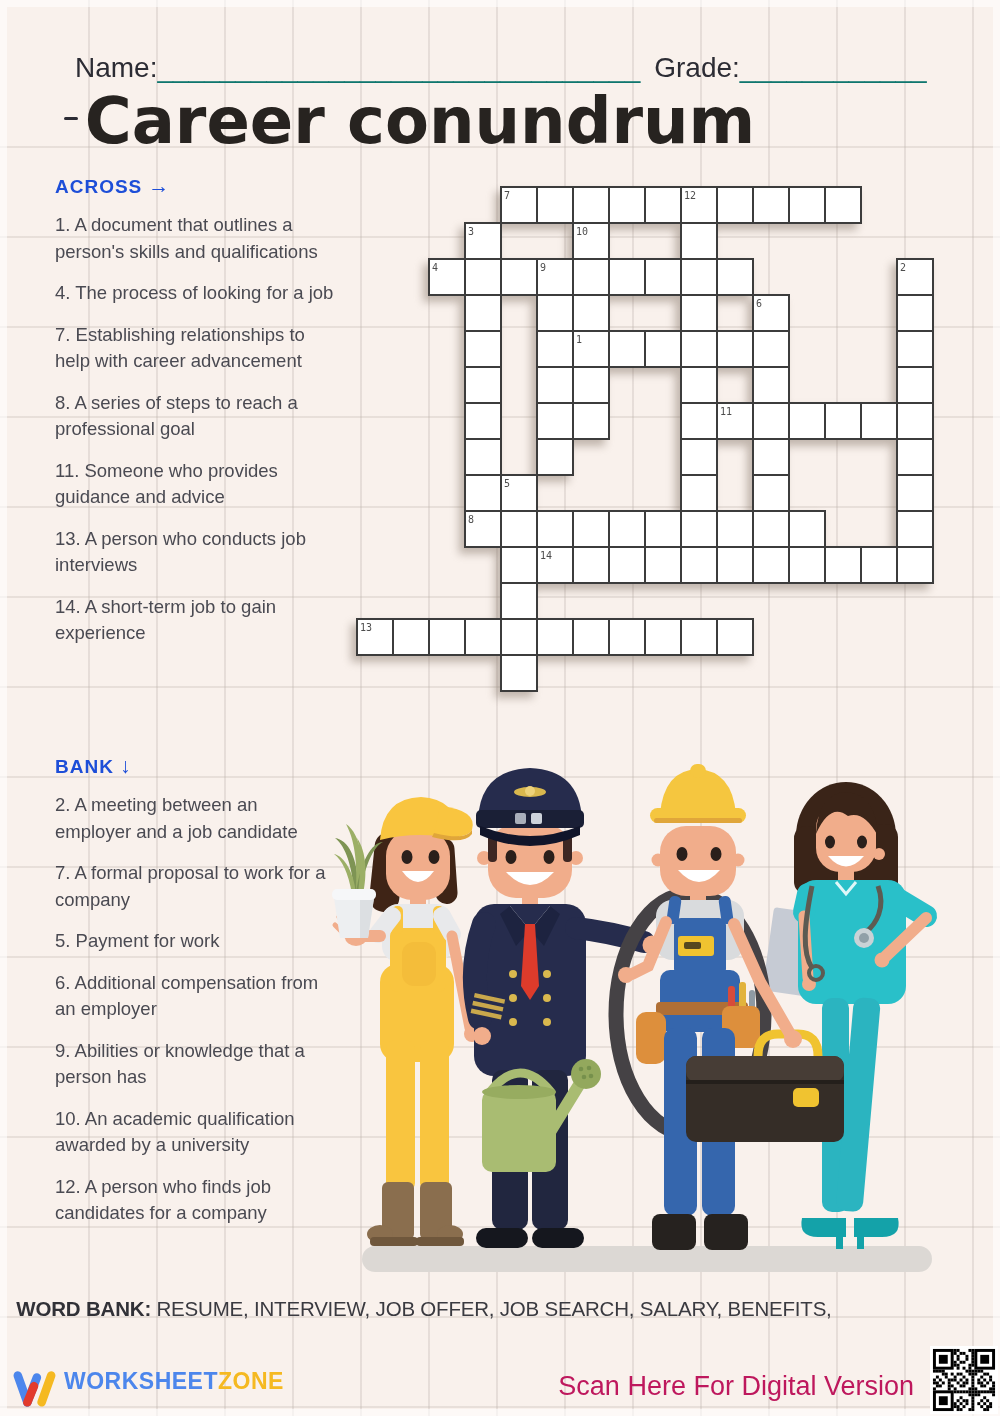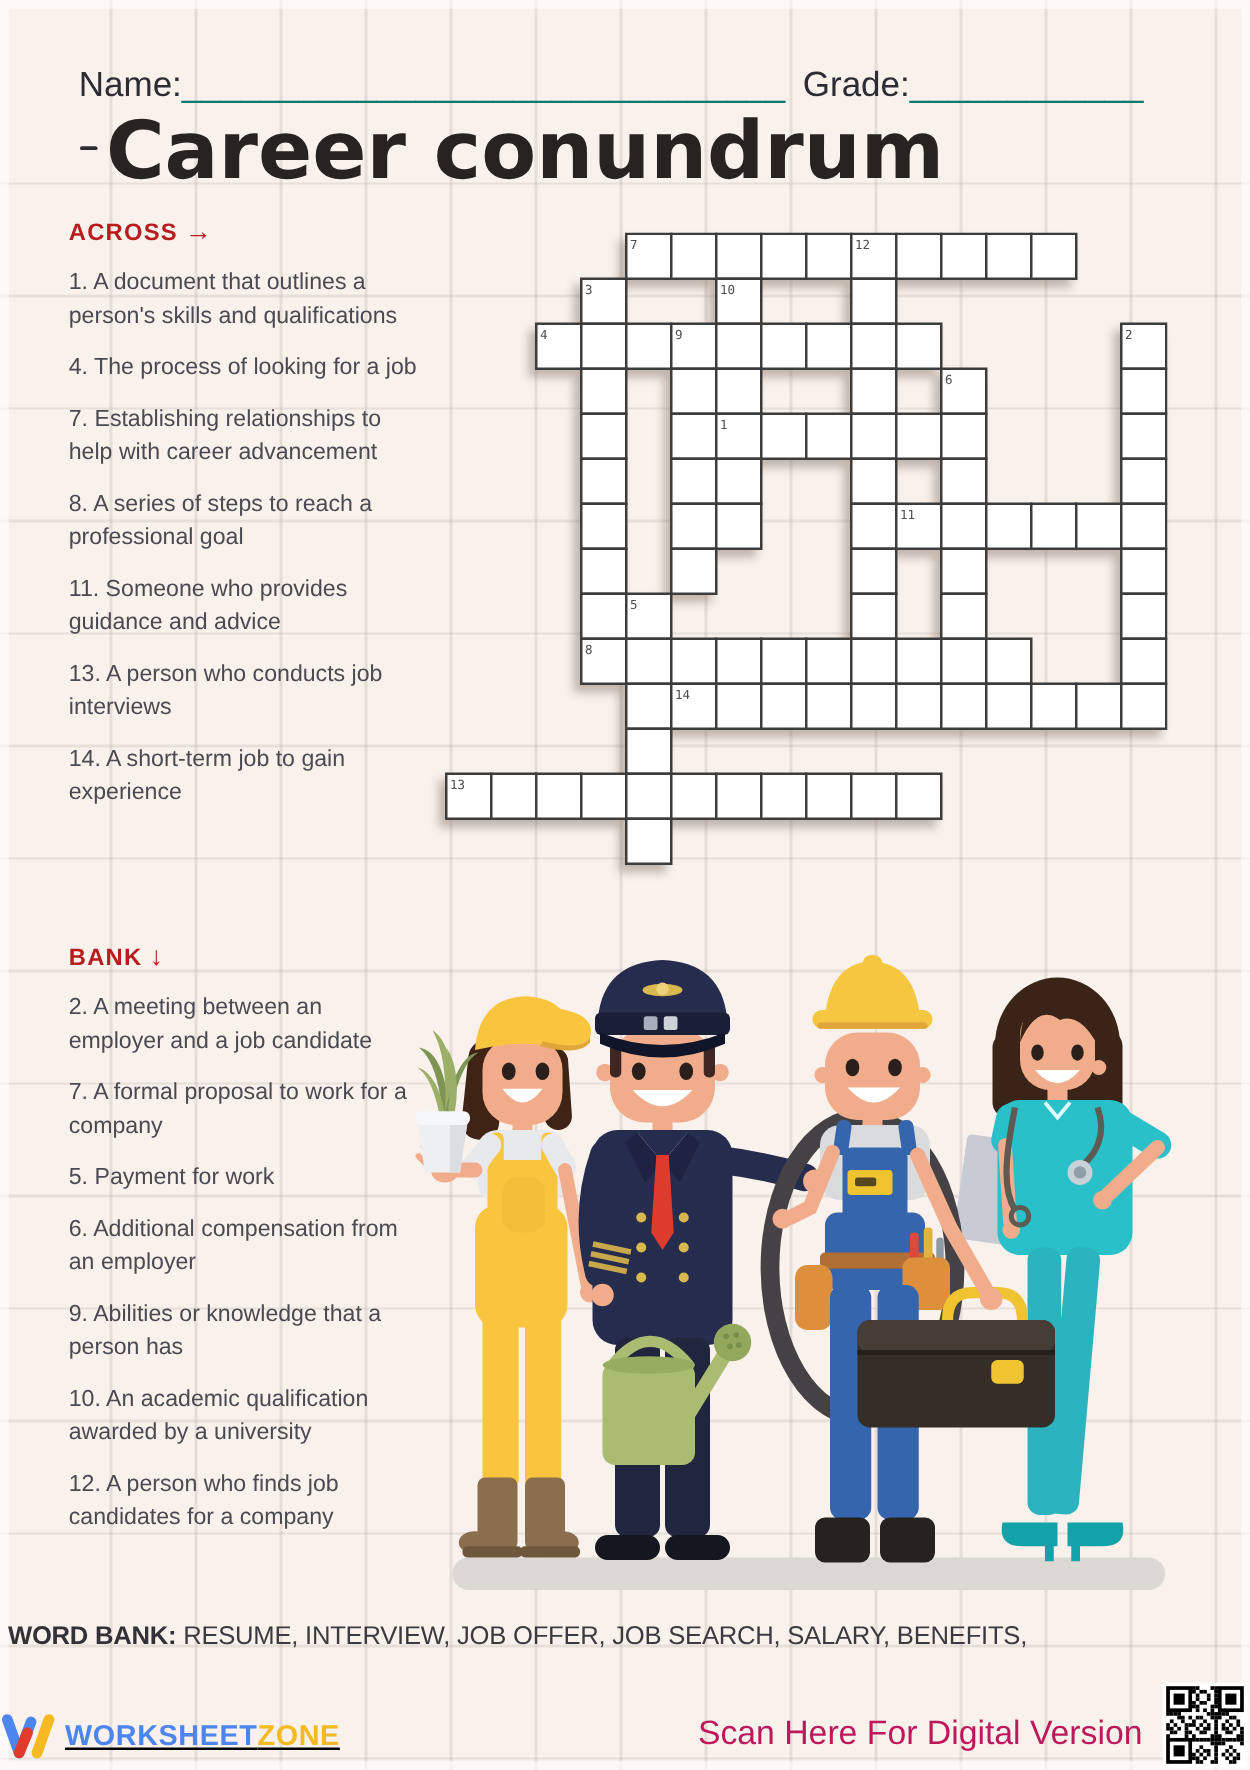--- a/index.html
+++ b/index.html
@@ -13,59 +13,59 @@
     position:absolute;inset:0;
     background-image:
       repeating-linear-gradient(to right, transparent 0 66px, rgba(186,176,170,0.30) 66px 68px),
       repeating-linear-gradient(to bottom, transparent 0 88px, rgba(186,176,170,0.28) 88px 90px);
     background-position:22px 58px;
   }
   .frame{position:absolute;inset:0;box-shadow:inset 0 0 0 7px rgba(255,255,255,0.6);pointer-events:none;}
 
   
   .name-row{position:absolute;left:63px;top:52px;width:900px;font-size:28px;color:#2C2C34;white-space:nowrap;}
-  .name-row .lbl{font-weight:400;}
+  .name-row .lbl{font-weight:400;margin-left:12px;}
   .name-row .line{letter-spacing:0;color:#0f766e;}
   .name-row .grade{margin-left:14px;}
   .small-dash{position:absolute;left:64px;top:117px;width:14px;height:3px;background:#2C2C34;border-radius:2px;}
   .title{
     position:absolute;left:0;top:84px;width:840px;text-align:center;
     font-family:"DejaVu Sans", sans-serif;font-weight:bold;font-size:64px;
     color:#272320;letter-spacing:0px;
   }
 
   
   .clues{position:absolute;left:55px;width:282px;color:#4A4A52;}
   .clues.across{top:174px;}
   .clues.down{top:754px;}
   .clues h2{
-    margin:0 0 14px 0;font-size:19px;font-weight:bold;color:#b91c1c;letter-spacing:1px;
+    margin:0 0 14px 0;font-size:19px;font-weight:bold;color:#1d4ed8;letter-spacing:1px;
   }
   .clues h2 .arrow{font-weight:normal;letter-spacing:0;margin-left:6px;font-size:21px;}
   .clue{margin:0 0 15px 0;font-size:18.5px;line-height:26.5px;}
 
   
   #crossword{
     position:absolute;left:356px;top:186px;
     filter:drop-shadow(-5px 6px 4px rgba(125,108,96,0.45));
   }
   #crossword text{font-family:"DejaVu Sans Mono", monospace;font-size:10px;fill:#4D4D4D;}
 
   
   .illustration{position:absolute;left:330px;top:740px;}
 
   
   .word-bank{
-    position:absolute;left:2px;top:1290px;width:824px;text-align:center;
+    position:absolute;left:12px;top:1290px;width:824px;text-align:center;
     font-size:20.5px;line-height:37px;color:#3A3A40;letter-spacing:-0.2px;
   }
   .word-bank .wb-label{font-weight:bold;color:#313137;}
 
   
-  .brand{position:absolute;left:0;bottom:8px;display:flex;align-items:center;gap:8px;text-decoration:underline;}
+  .brand{position:absolute;left:12px;bottom:8px;display:flex;align-items:flex-start;gap:8px;}
   .brand .brand-text{font-size:23px;font-weight:bold;letter-spacing:0.5px;}
   .brand .p1{color:#4C86EC;}
   .brand .p2{color:#F5B921;}
   .scan-text{position:absolute;right:86px;bottom:14px;font-size:27px;color:#be185d;}
   #qr{position:absolute;right:2px;bottom:2px;width:68px;height:68px;background:#fff;}
 </style>
 </head>
 <body>
 
 <div class="paper"></div>

